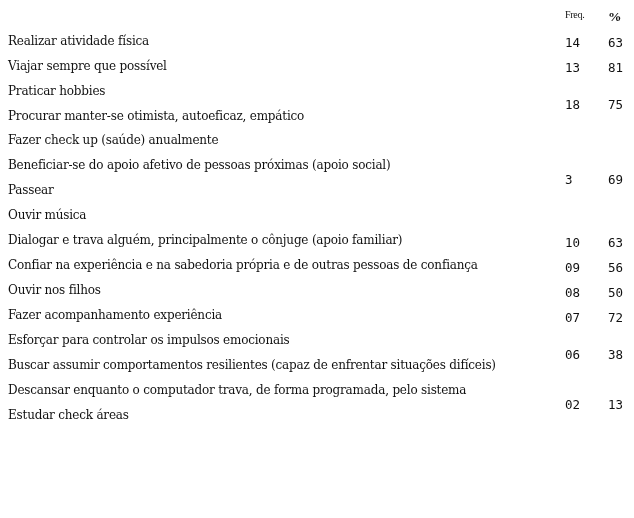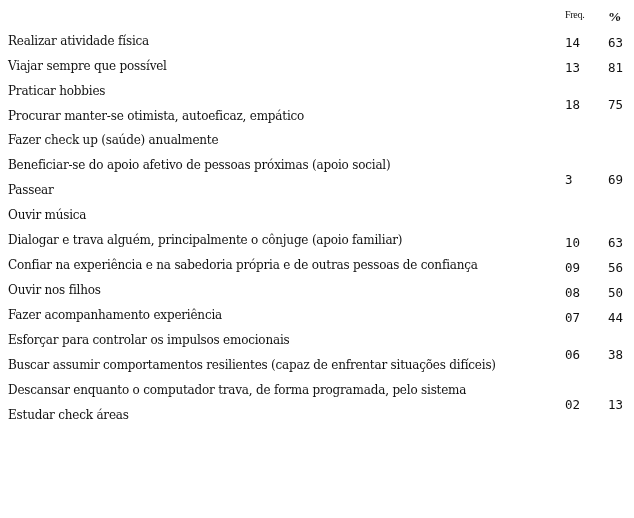--- a/index.html
+++ b/index.html
@@ -88,20 +88,20 @@
   <span class="num freq" style="top:235px">10</span>
   <span class="num pct" style="top:235px">63</span>
 
   <span class="num freq" style="top:260px">09</span>
   <span class="num pct" style="top:260px">56</span>
 
   <span class="num freq" style="top:285px">08</span>
   <span class="num pct" style="top:285px">50</span>
 
   <span class="num freq" style="top:310px">07</span>
-  <span class="num pct" style="top:310px">44</span>
+  <span class="num pct" style="top:310px">72</span>
 
   <span class="num freq" style="top:347px">06</span>
   <span class="num pct" style="top:347px">38</span>
 
   <span class="num freq" style="top:397px">02</span>
   <span class="num pct" style="top:397px">13</span>
 </div>
 
 </body></html>

